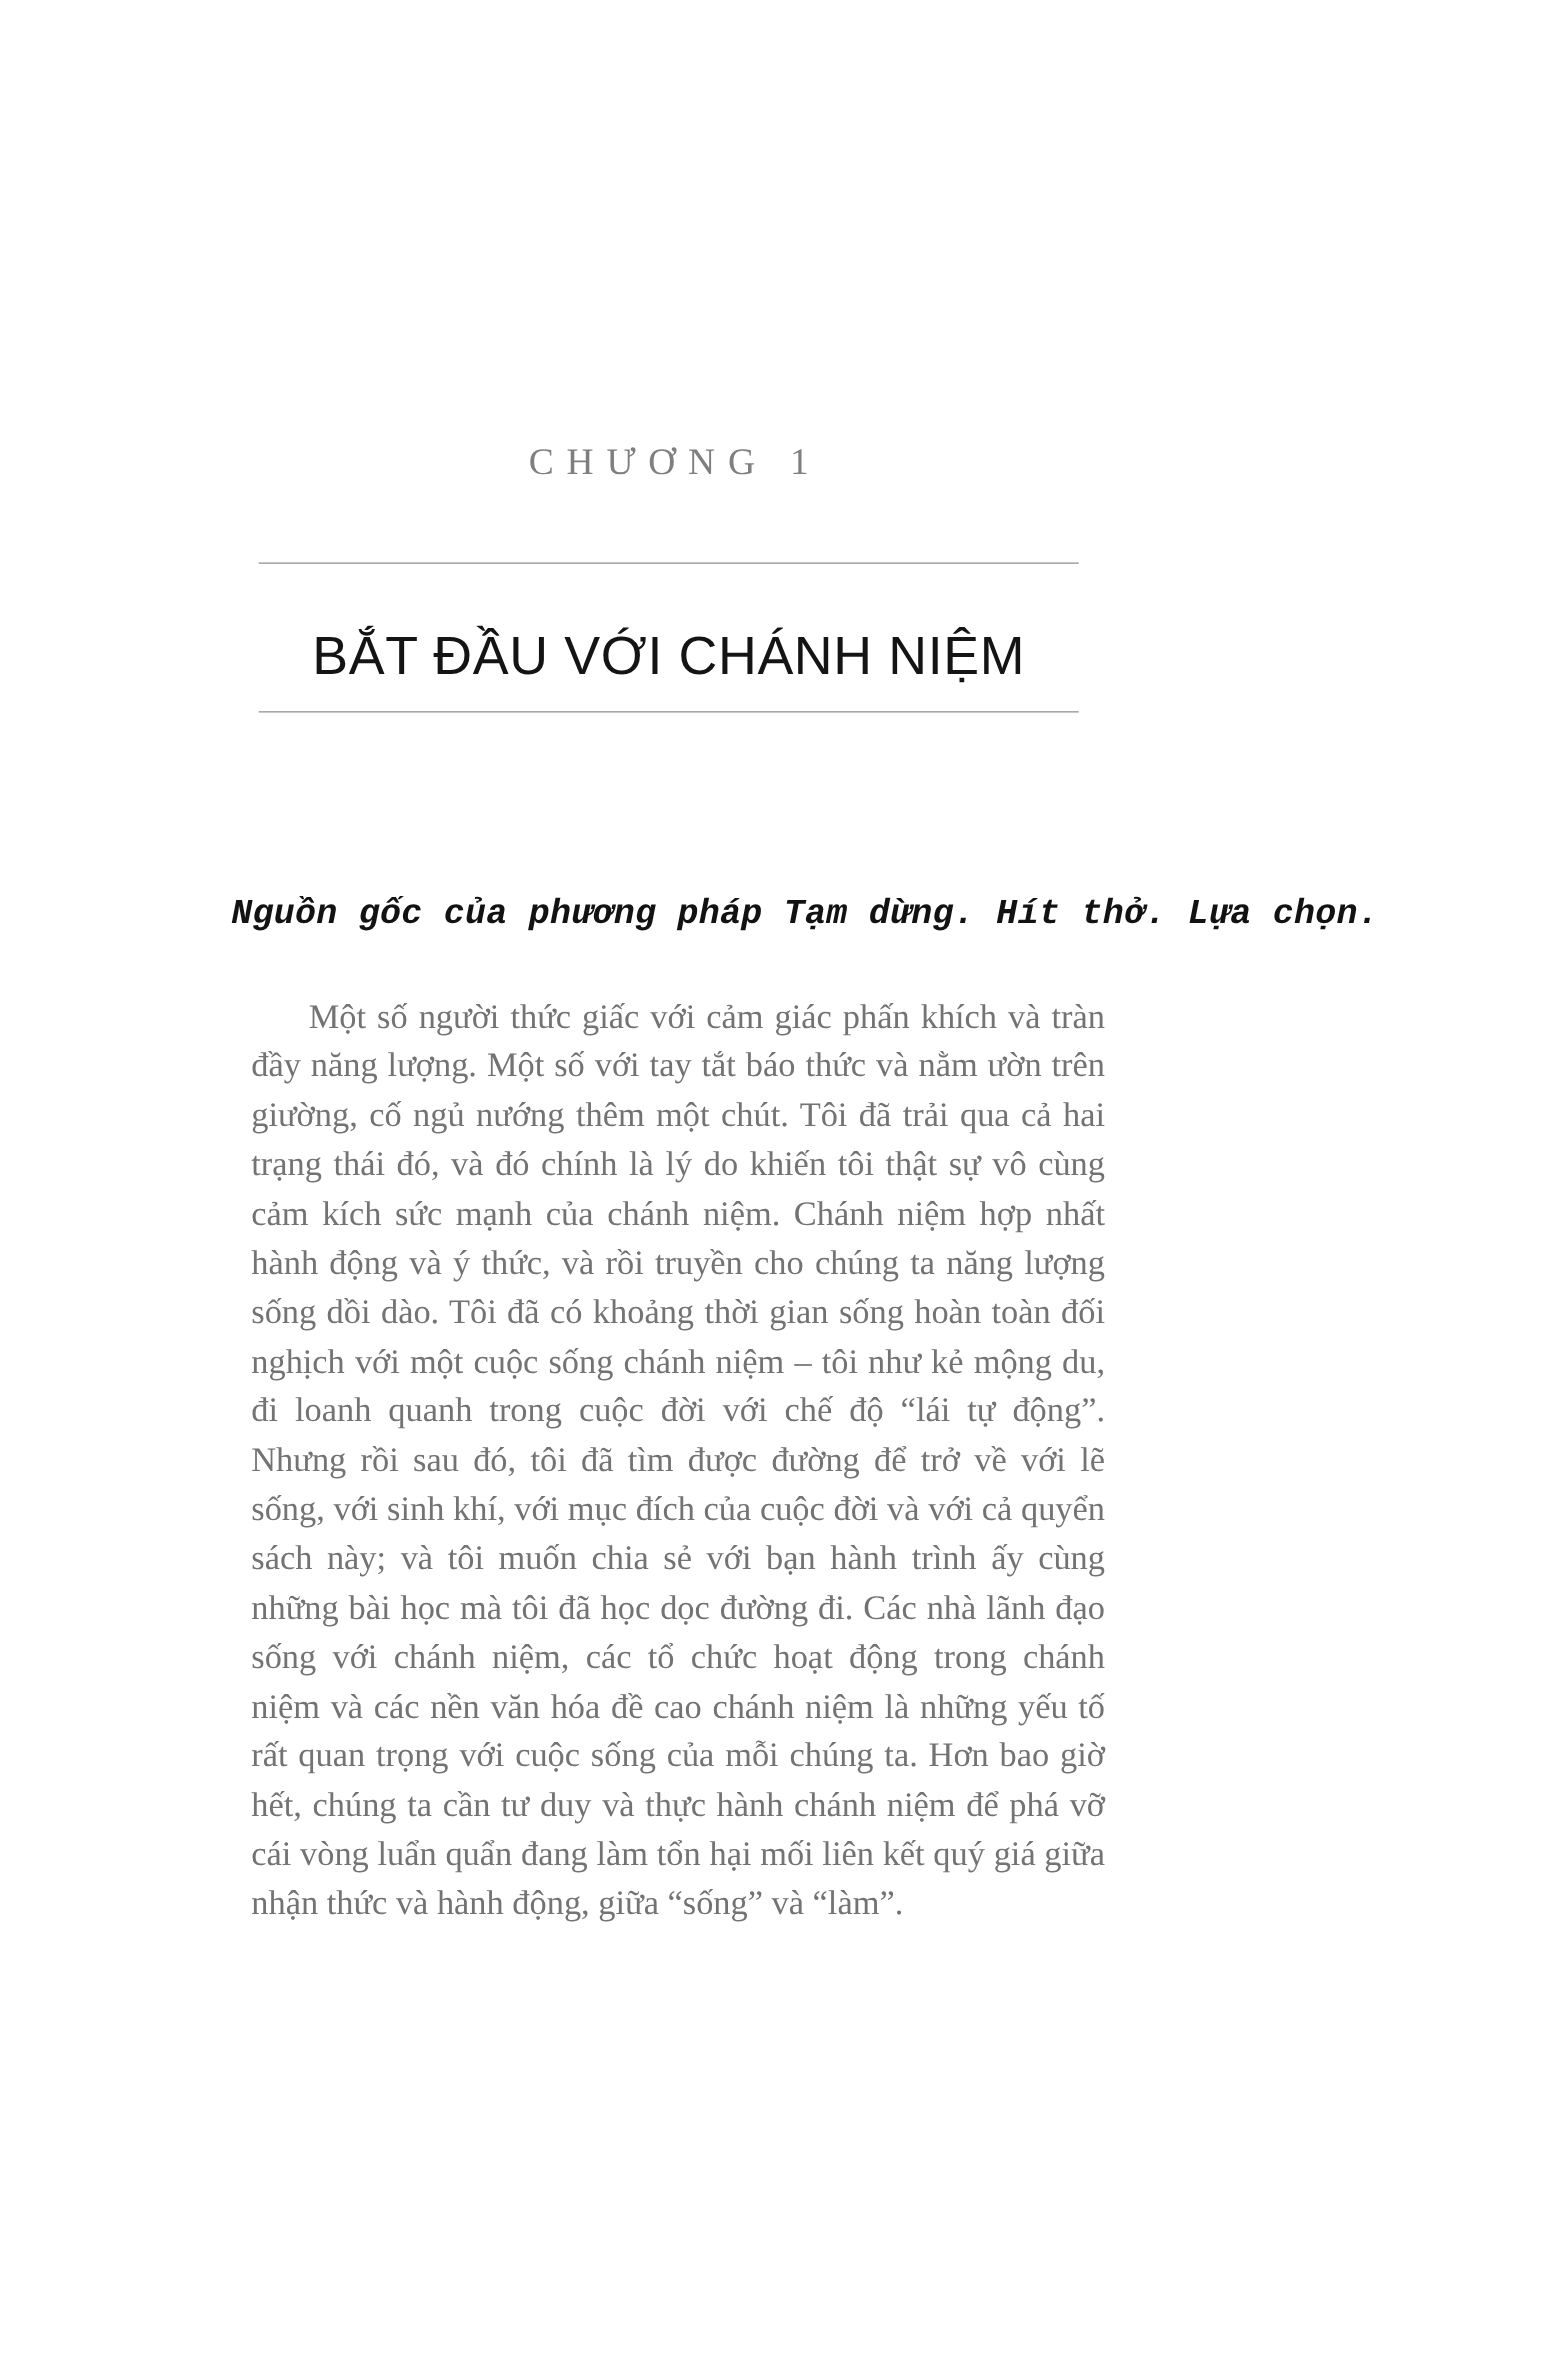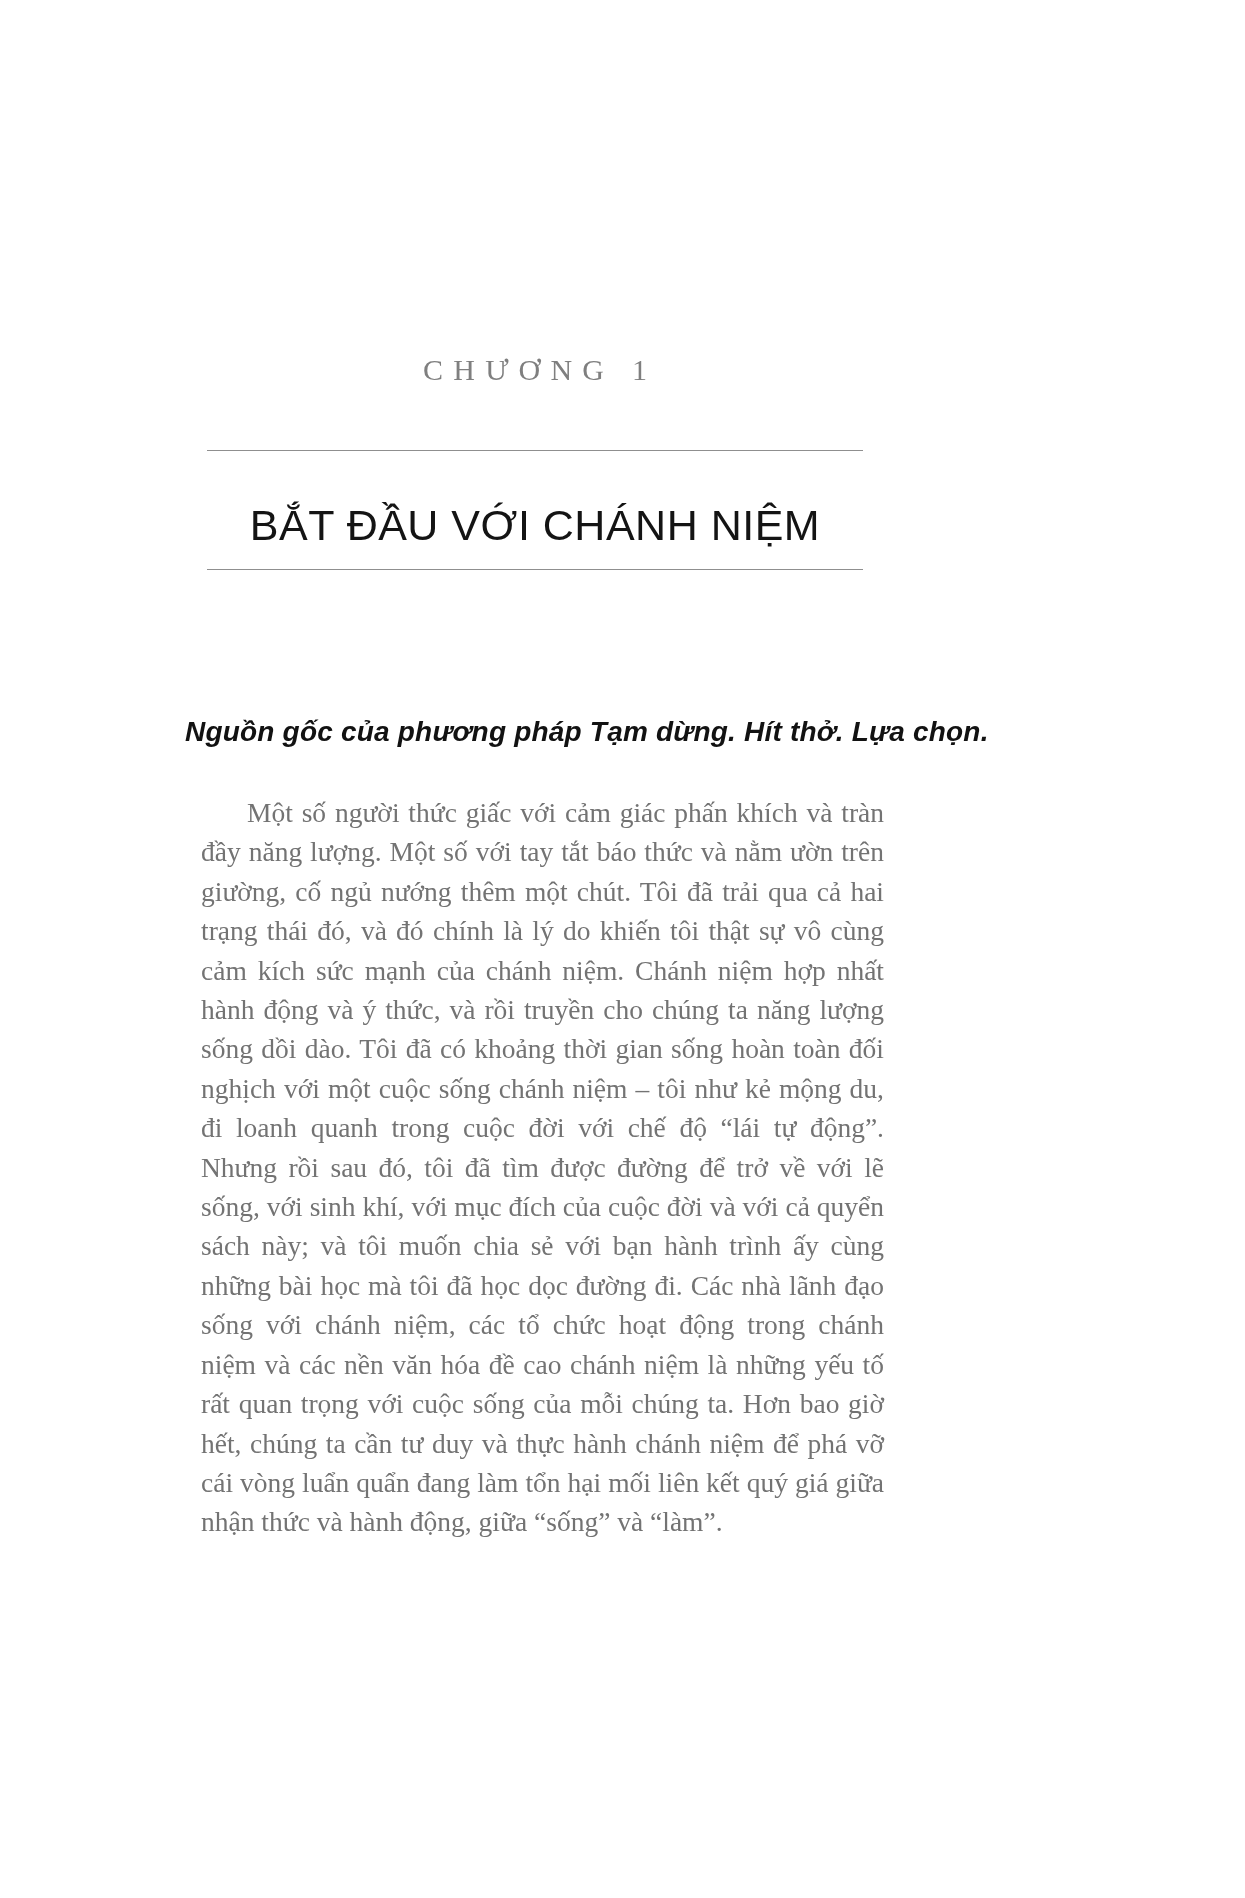--- a/index.html
+++ b/index.html
@@ -55,21 +55,21 @@
     letter-spacing: 0.5px;
     color: #141414;
     white-space: nowrap;
   }
 
   .section-heading {
     position: absolute;
     left: 137px;
     width: 748px;
     top: 668px;
-    font-family: Liberation Sans, sans-serif;
+    font-family: Liberation Mono, monospace;
     font-style: italic;
     font-weight: 700;
     font-size: 28px;
     letter-spacing: 0.2px;
     color: #121212;
     white-space: nowrap;
   }
 
   .body-text {
     position: absolute;

